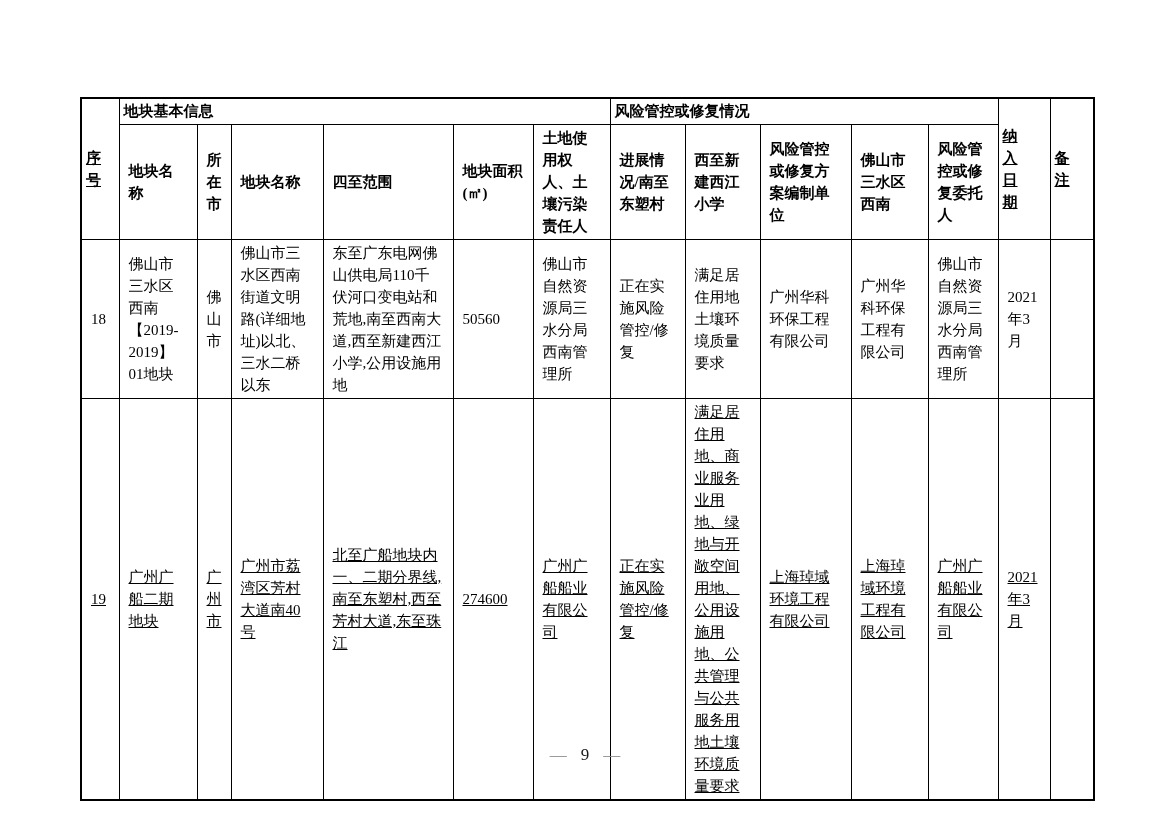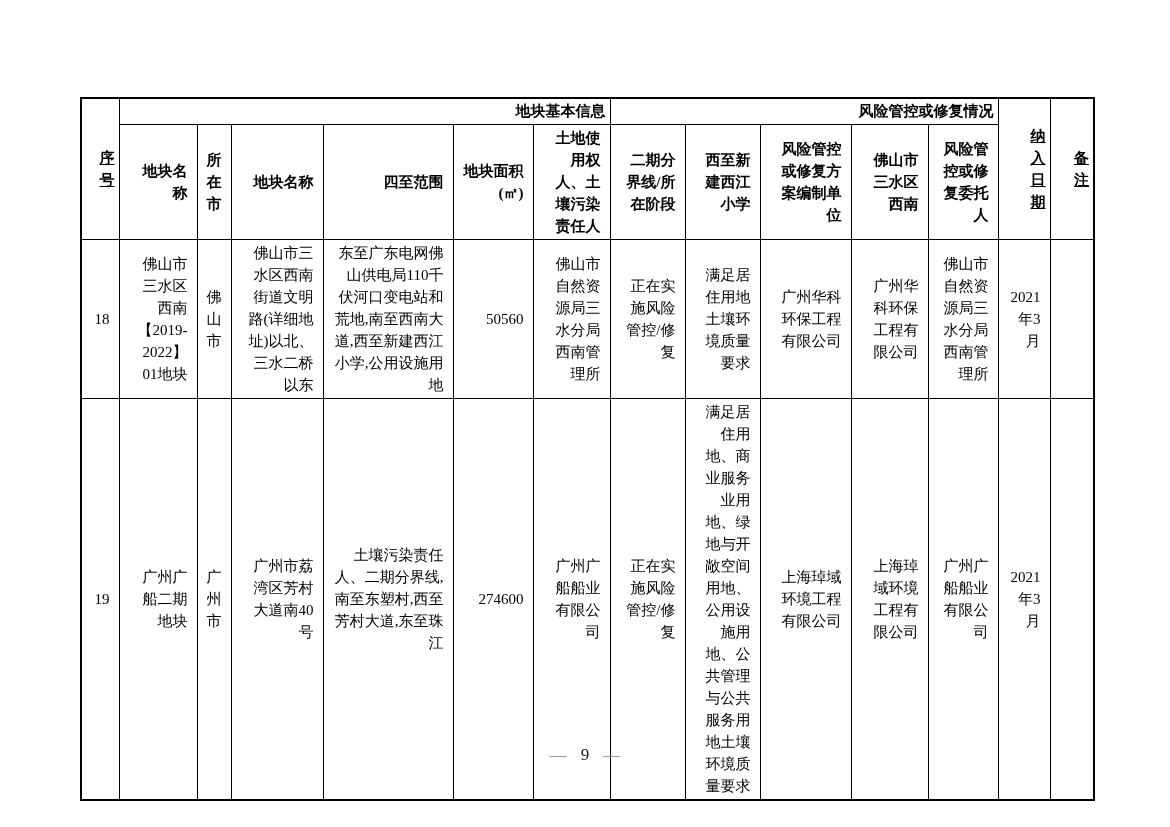--- a/index.html
+++ b/index.html
@@ -13,34 +13,34 @@
     position: absolute;
     left: 80px;
     top: 97px;
     width: 1013px;
     border-collapse: collapse;
     table-layout: fixed;
     border: 2px solid #000;
   }
   .doc-table th, .doc-table td {
     border: 1px solid #000;
-    text-align: right;
+    text-align: left;
     vertical-align: middle;
     font-size: 15px;
     line-height: 22px;
     padding: 2px 9px;
     word-break: normal;
     overflow-wrap: break-word;
   }
   .doc-table th { font-weight: bold; }
   .group-row th { height: 26px; padding: 1px 4px; }
   .group-sep { border-bottom: 4px solid #8a8a8a; }
   .subhead-row th { height: 104px; }
   .row-18 td { height: 148px; }
-  .row-19 td { height: 330px; }
+  .row-19 td { height: 330px; text-decoration: underline; }
   .stack { display: inline-block; width: 1.1em; text-decoration: underline; }
   .footer {
     position: absolute;
     top: 745px;
     left: 0;
     width: 100%;
     text-align: center;
     font-size: 17px;
   }
   .footer .dash { color: #8a8a8a; letter-spacing: 0; }
@@ -74,48 +74,48 @@
       <th rowspan="2"><span class="stack">纳入日期</span></th>
       <th rowspan="2"><span class="stack">备注</span></th>
     </tr>
     <tr class="subhead-row">
       <th>地块名称</th>
       <th>所在市</th>
       <th>地块名称</th>
       <th>四至范围</th>
       <th>地块面积(㎡)</th>
       <th>土地使用权人、土壤污染责任人</th>
-      <th>二期分界线/所在阶段</th>
+      <th>进展情况/南至东塑村</th>
       <th>西至新建西江小学</th>
       <th>风险管控或修复方案编制单位</th>
       <th>佛山市三水区西南</th>
       <th>风险管控或修复委托人</th>
     </tr>
     <tr class="row-18">
       <td>18</td>
-      <td>佛山市三水区西南【2019-2022】01地块</td>
+      <td>佛山市三水区西南【2019-2019】01地块</td>
       <td>佛山市</td>
       <td>佛山市三水区西南街道文明路(详细地址)以北、三水二桥以东</td>
       <td>东至广东电网佛山供电局110千伏河口变电站和荒地,南至西南大道,西至新建西江小学,公用设施用地</td>
       <td>50560</td>
       <td>佛山市自然资源局三水分局西南管理所</td>
       <td>正在实施风险管控/修复</td>
       <td>满足居住用地土壤环境质量要求</td>
       <td>广州华科环保工程有限公司</td>
       <td>广州华科环保工程有限公司</td>
       <td>佛山市自然资源局三水分局西南管理所</td>
       <td>2021年3月</td>
       <td></td>
     </tr>
     <tr class="row-19">
       <td>19</td>
       <td>广州广船二期地块</td>
       <td>广州市</td>
       <td>广州市荔湾区芳村大道南40号</td>
-      <td>土壤污染责任人、二期分界线,南至东塑村,西至芳村大道,东至珠江</td>
+      <td>北至广船地块内一、二期分界线,南至东塑村,西至芳村大道,东至珠江</td>
       <td>274600</td>
       <td>广州广船船业有限公司</td>
       <td>正在实施风险管控/修复</td>
       <td>满足居住用地、商业服务业用地、绿地与开敞空间用地、公用设施用地、公共管理与公共服务用地土壤环境质量要求</td>
       <td>上海琸域环境工程有限公司</td>
       <td>上海琸域环境工程有限公司</td>
       <td>广州广船船业有限公司</td>
       <td>2021年3月</td>
       <td></td>
     </tr>

